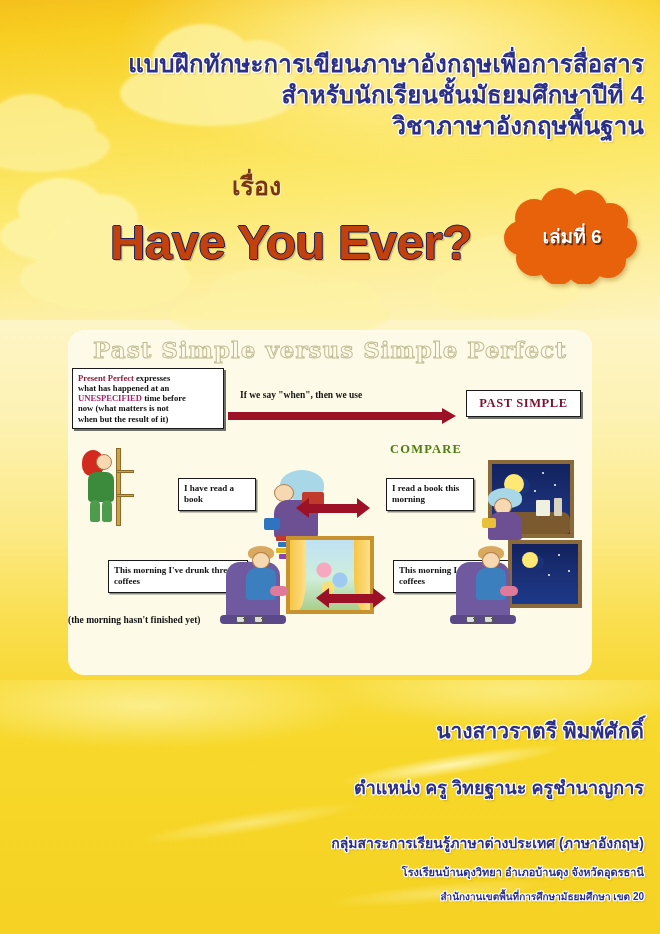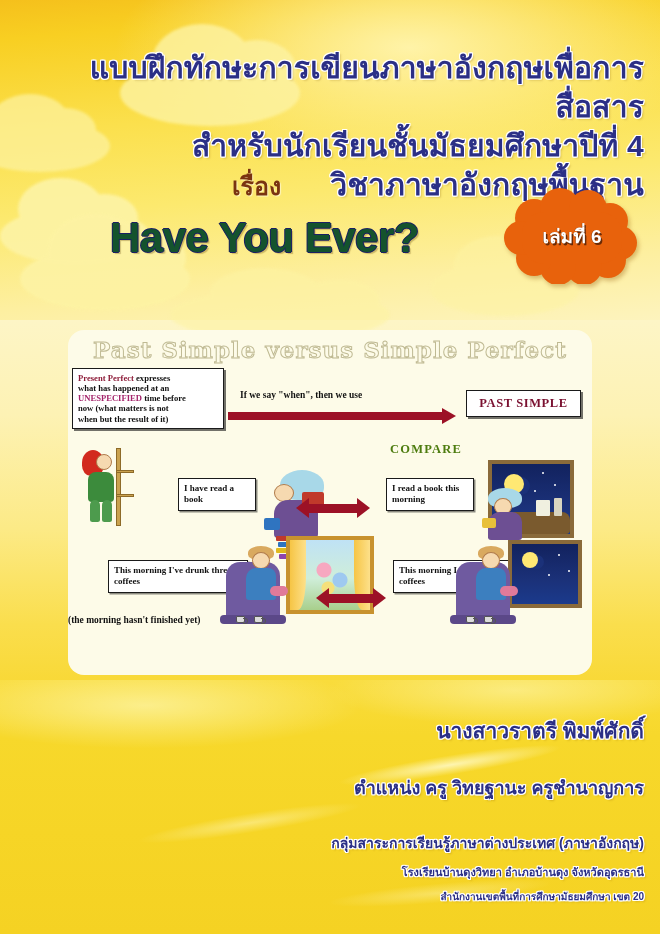--- a/index.html
+++ b/index.html
@@ -96,21 +96,21 @@
   
   .header {
     position: absolute;
     left: 0; top: 48px;
     width: 644px;
     text-align: right;
     line-height: 1.30;
   }
   .header .hline {
     display: block;
-    font-size: 30px;
+    font-size: 24px;
     font-weight: 700;
     color: #2b2f86;
     letter-spacing: .2px;
     -webkit-text-stroke: 0.9px #ffffff;
     paint-order: stroke fill;
     text-shadow:
       1px 0 0 #fff, -1px 0 0 #fff, 0 1px 0 #fff, 0 -1px 0 #fff,
       1px 1px 0 #fff, -1px -1px 0 #fff, 1px -1px 0 #fff, -1px 1px 0 #fff,
       2px 2px 2px rgba(120,80,0,.25);
     padding-left: 16px;
@@ -123,23 +123,23 @@
     font-size: 25px;
     font-weight: 700;
     color: #7a3410;
     text-shadow: 1px 1px 1px rgba(255,255,255,.6);
   }
 
   
   .main-title {
     position: absolute;
     left: 110px; top: 214px;
-    font-size: 42px;
-    font-weight: 700;
-    color: #14532d;
+    font-size: 49px;
+    font-weight: 700;
+    color: #c2410c;
     letter-spacing: -0.5px;
     text-shadow:
       1px 0 0 #1b1f63, -1px 0 0 #1b1f63, 0 1px 0 #1b1f63, 0 -1px 0 #1b1f63,
       2px 2px 1px rgba(90,60,0,.30);
   }
 
   
   .volume-badge {
     position: absolute;
     left: 500px; top: 188px;

